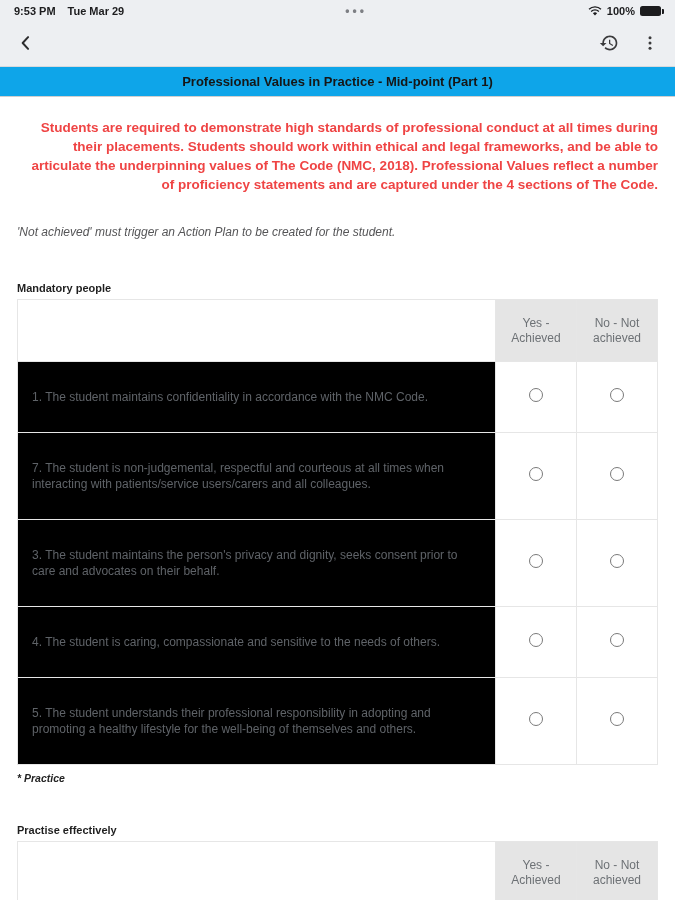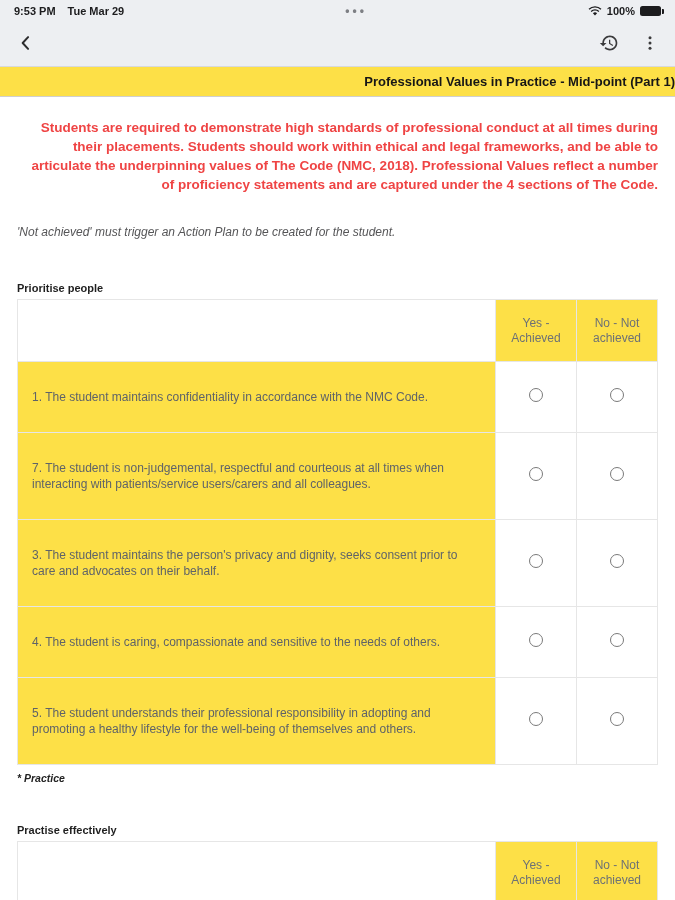--- a/index.html
+++ b/index.html
@@ -55,25 +55,25 @@
   .nav-right { display: flex; align-items: center; gap: 18px; }
   .icon-btn {
     background: none; border: none; padding: 2px;
     display: flex; align-items: center; justify-content: center;
     cursor: pointer; color: #3a3a3c;
   }
 
   
   .title-bar {
     height: 30px;
-    background: #fde047;
+    background: #0ea5e9;
     border-bottom: 1px solid #cfcfcf;
     display: flex;
     align-items: center;
-    justify-content: flex-end;
+    justify-content: center;
   }
   .page-title {
     font-size: 13px;
     font-weight: bold;
     color: #161616;
   }
 
   
   .content { padding: 0 17px; }
 
@@ -106,31 +106,31 @@
     border-collapse: collapse;
     table-layout: fixed;
   }
   .values-table th, .values-table td {
     border: 1px solid #e6e6e6;
     vertical-align: middle;
   }
   .col-yes, .col-no { width: 81px; }
   .values-table thead th {
     height: 62px;
-    background: #fde047;
+    background: #e5e5e5;
     font-size: 12px;
     font-weight: normal;
     color: #6d7175;
     text-align: center;
     line-height: 15px;
     padding: 4px 10px;
   }
   .values-table thead th.question-head { background: #ffffff; }
   .question-cell {
-    background: #fde047;
+    background: #000000;
     font-size: 12px;
     line-height: 16px;
     color: #5f6368;
     padding: 27px 14px;
   }
   .radio-cell {
     background: #ffffff;
     text-align: center;
   }
   .radio-circle {
@@ -204,21 +204,21 @@
 <div class="title-bar">
   <span class="page-title">Professional Values in Practice - Mid-point (Part 1)</span>
 </div>
 
 <div class="content">
 
   <p class="intro-paragraph">Students are required to demonstrate high standards of professional conduct at all times during their placements. Students should work within ethical and legal frameworks, and be able to articulate the underpinning values of The Code (NMC, 2018). Professional Values reflect a number of proficiency statements and are captured under the 4 sections of The Code.</p>
 
   <p class="intro-note">'Not achieved' must trigger an Action Plan to be created for the student.</p>
 
-  <div class="section-label first">Prioritise people</div>
+  <div class="section-label first">Mandatory people</div>
 
   <table class="values-table">
     <colgroup>
         <col>
         <col class="col-yes">
         <col class="col-no">
       </colgroup>
     <thead>
       <tr>
         <th class="question-head"></th>

